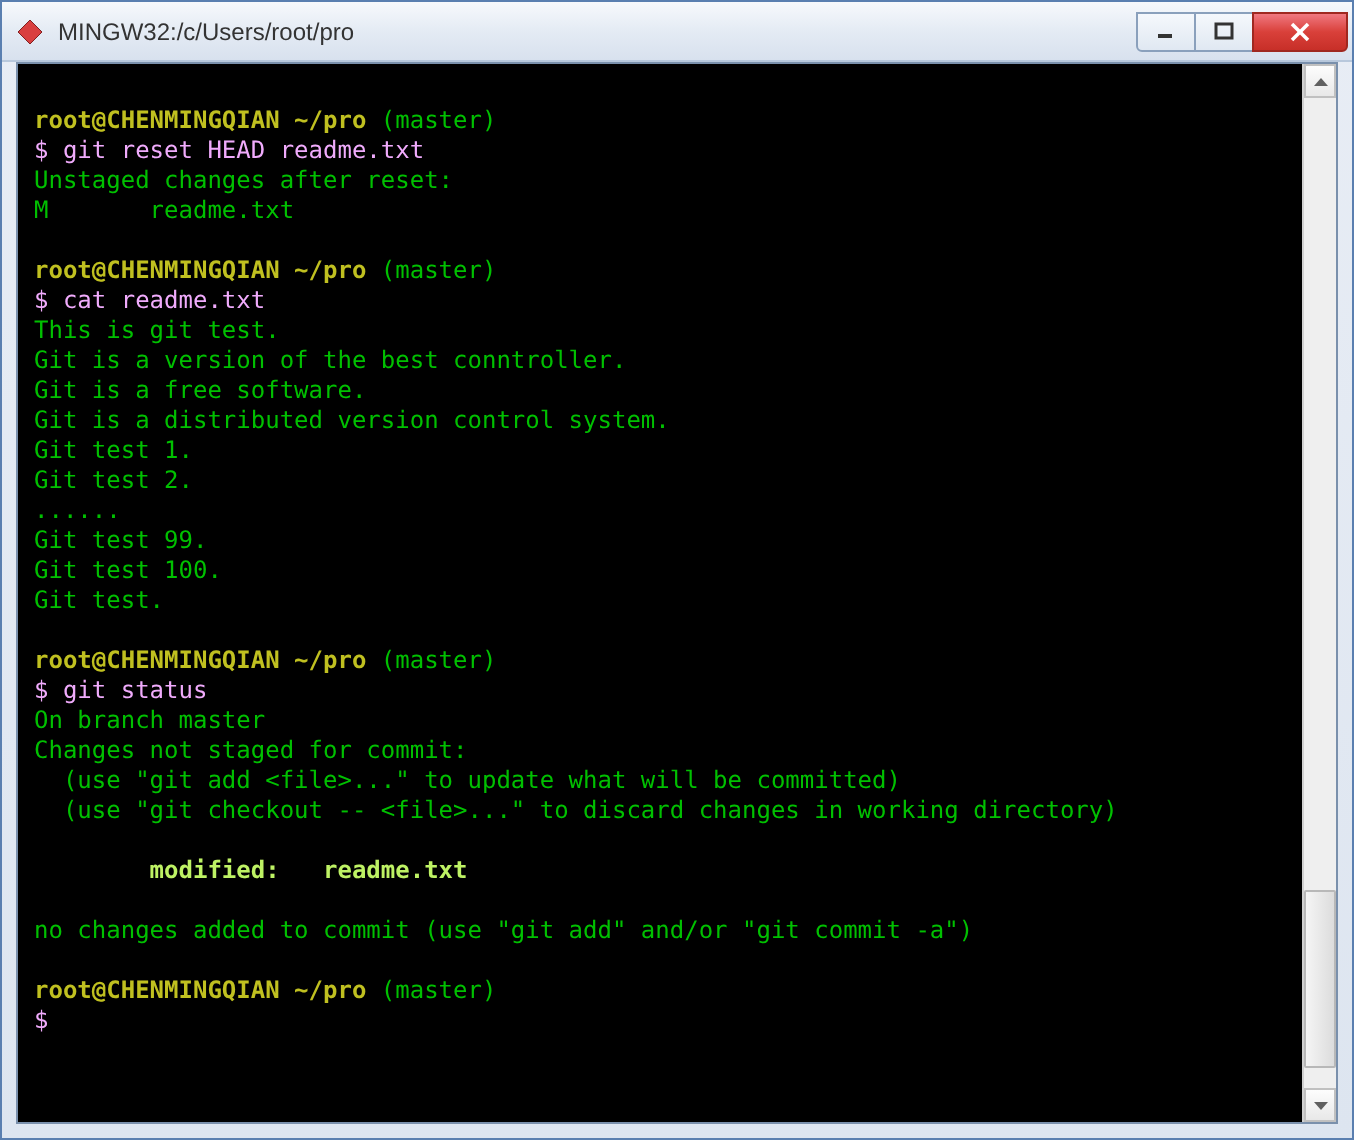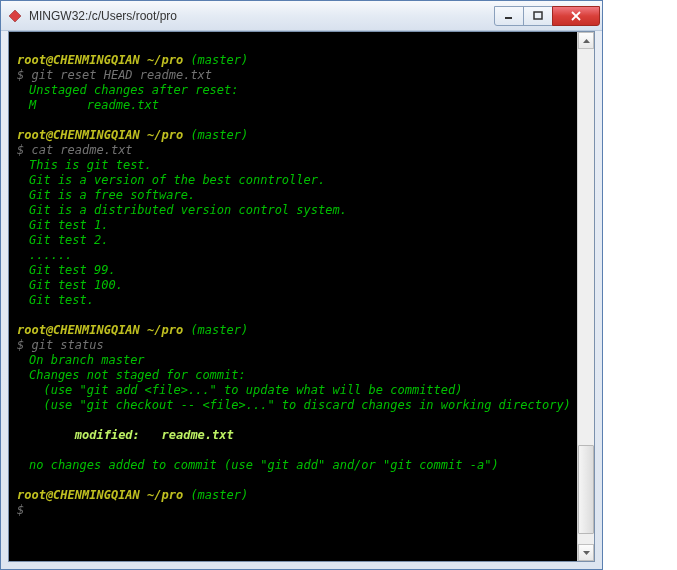--- a/index.html
+++ b/index.html
@@ -4,21 +4,21 @@
 <style>
 * { margin: 0; padding: 0; box-sizing: border-box; }
 body {
   font-family: "Segoe UI", Tahoma, sans-serif;
   background: #fff;
   width: 677px;
   height: 570px;
   overflow: hidden;
 }
 .window {
-  width: 603px;
+  width: 677px;
   height: 570px;
   border: 1px solid #5a7fb0;
   background: linear-gradient(to bottom, #e8edf5 0%, #dde5f0 100%);
   display: flex;
   flex-direction: column;
 }
 .titlebar {
   height: 30px;
   background: linear-gradient(to bottom, #f7f9fc 0%, #e4ebf4 50%, #d8e1ee 100%);
   border-bottom: 1px solid #b8c8dc;
@@ -65,21 +65,20 @@
   color: #fff;
 }
 .win-btn svg { display: block; }
 .client {
   flex: 1;
   margin: 0 7px 7px 7px;
   border: 1px solid #7a90ac;
   background: #000;
   position: relative;
   display: flex;
-  font-style: italic;
 }
 .terminal {
   flex: 1;
   padding: 6px 8px;
   font-family: "Lucida Console", Consolas, monospace;
   font-size: 12px;
   line-height: 15px;
   color: #aaa;
   overflow: hidden;
   white-space: pre;
@@ -108,22 +107,22 @@
 }
 .sb-thumb {
   position: absolute;
   left: 0; right: 0;
   background: linear-gradient(to right, #f5f5f5, #dcdcdc);
   border: 1px solid #b8b8b8;
   border-radius: 1px;
 }
 .pr { color: #c0c020; font-weight: bold; }
 .br { color: #00c000; }
-.cmd { color: #737373; }
-.out { color: #00c000; margin-left: 12px; }
+.cmd { color: #f0abfc; }
+.out { color: #00c000; }
 .mod { color: #bef264; font-weight: bold; }
 </style>
 </head>
 <body>
 
 <div class="window">
   <div class="titlebar">
     <span class="title-icon">
       <svg width="14" height="14" viewBox="0 0 14 14">
         <polygon points="7,1 13,7 7,13 1,7" fill="#d94040" stroke="#802020" stroke-width="0.5"></polygon>

